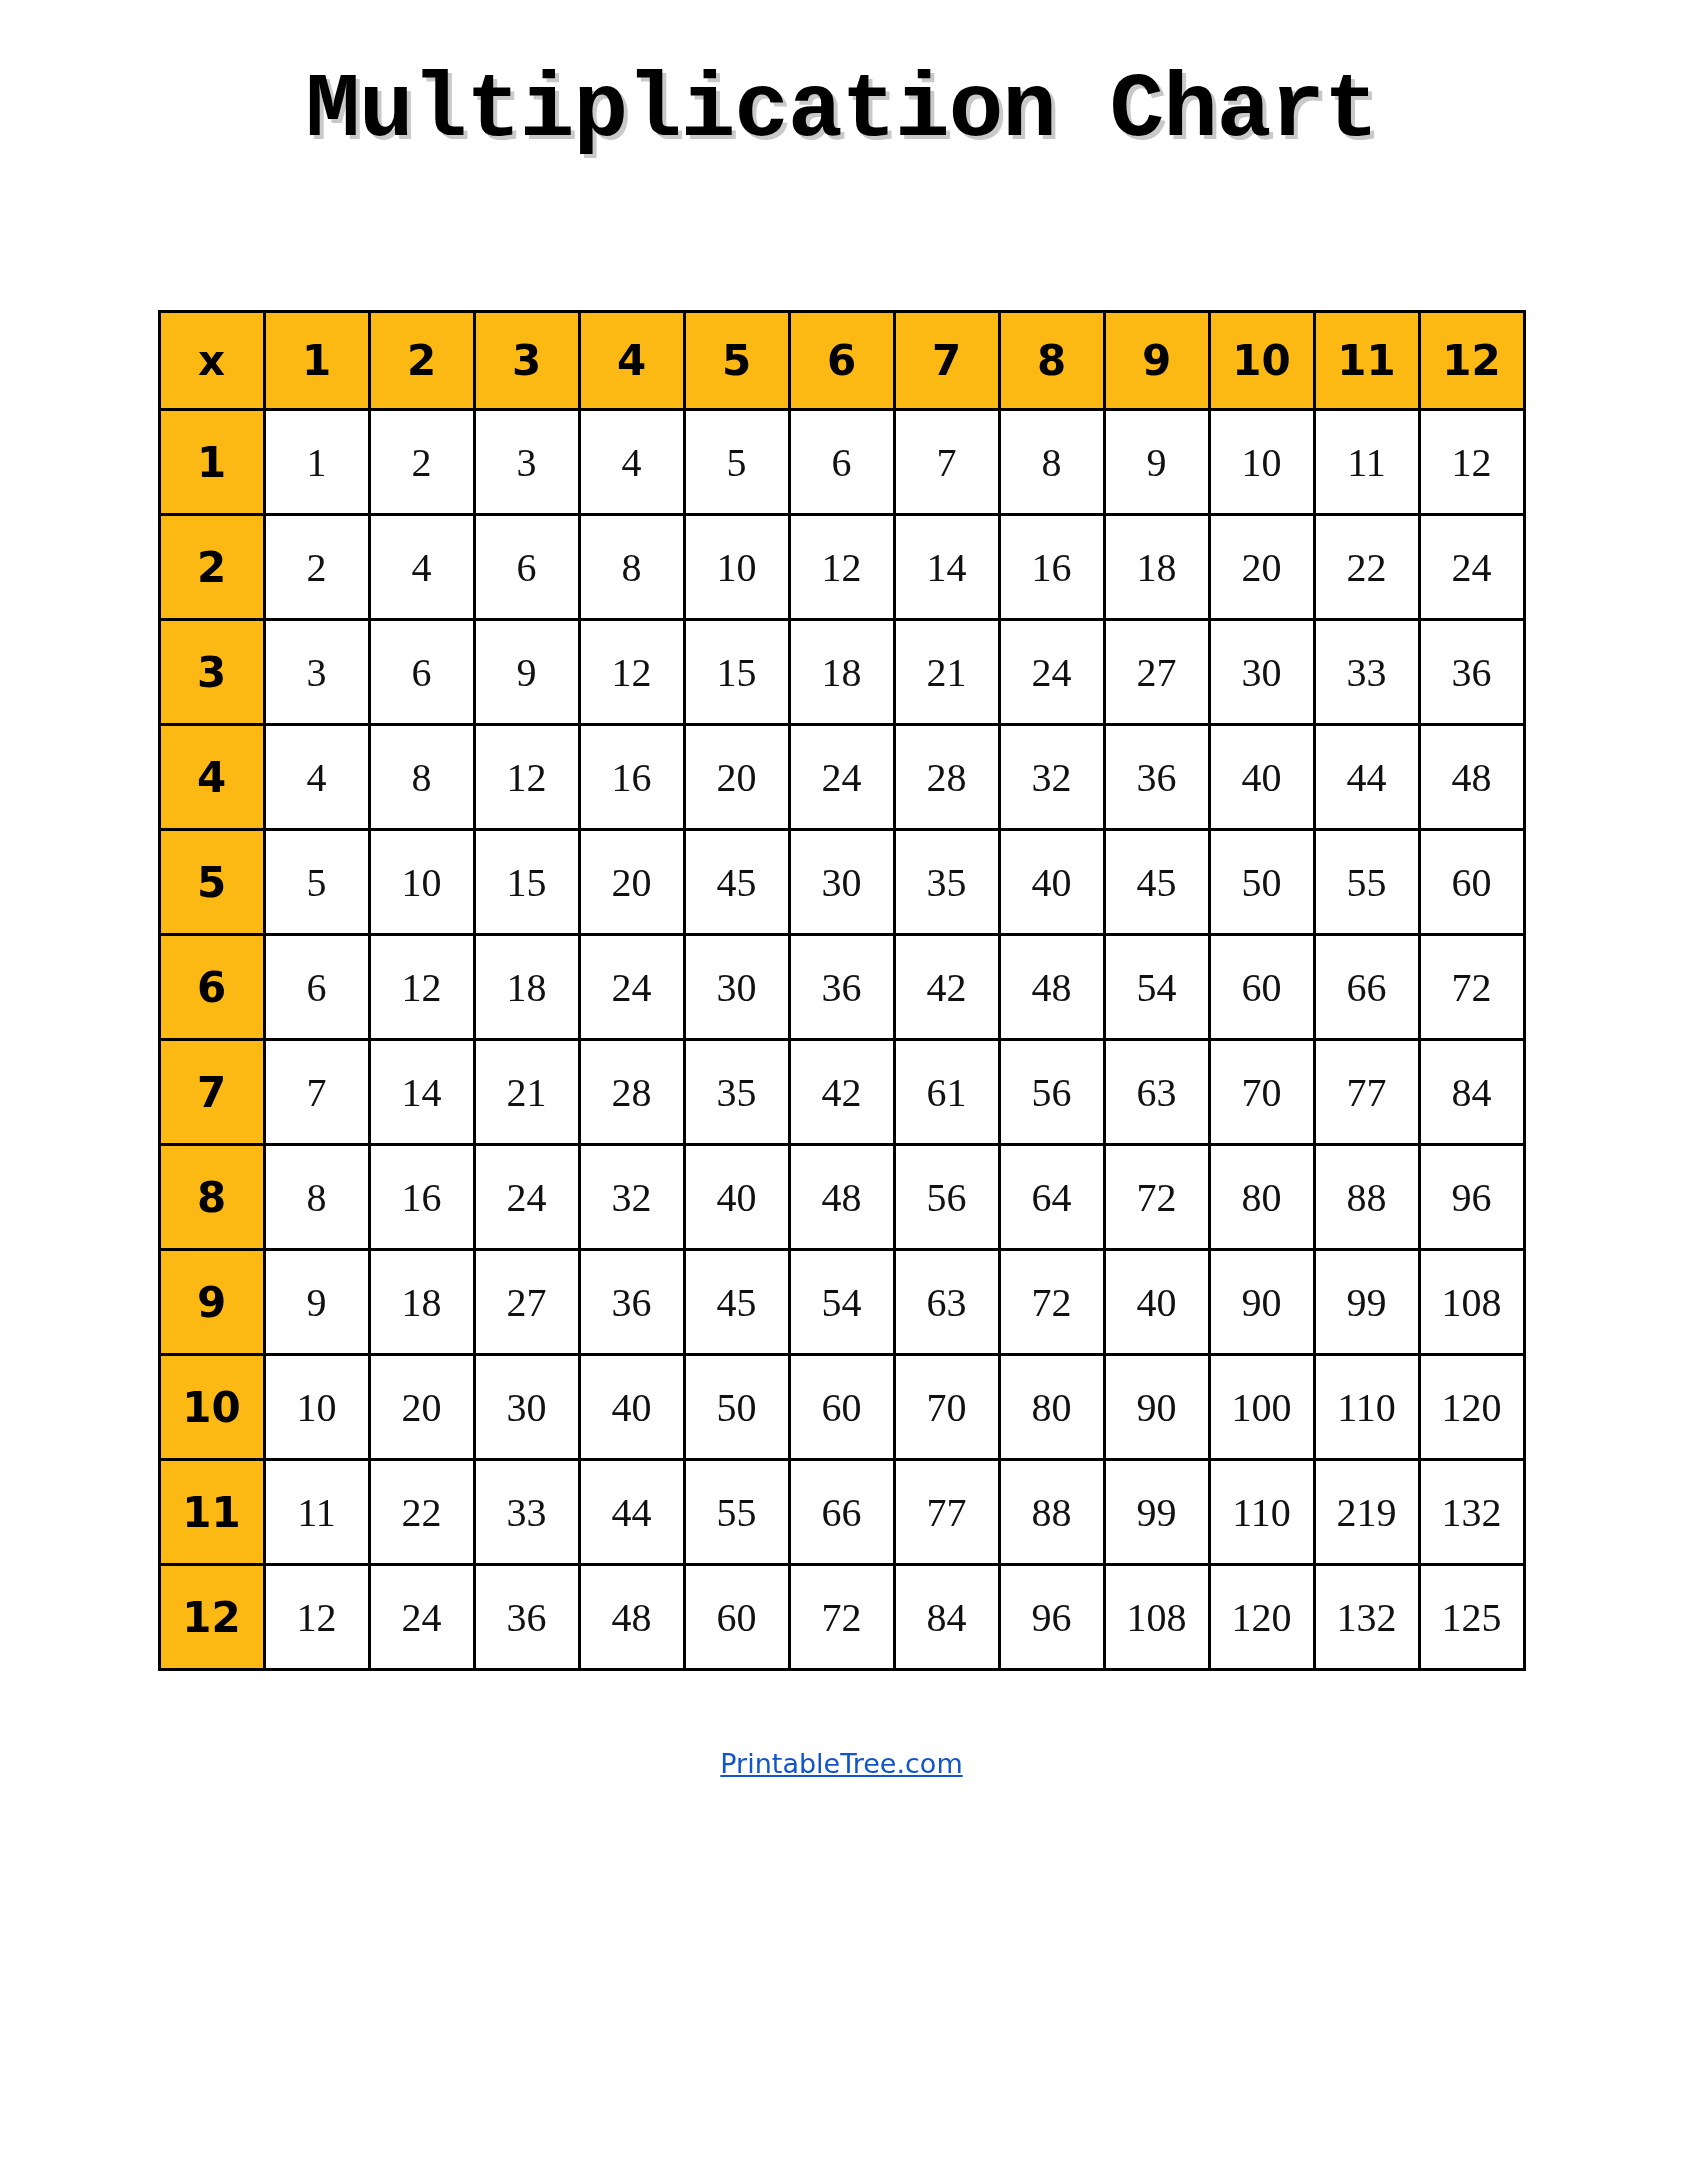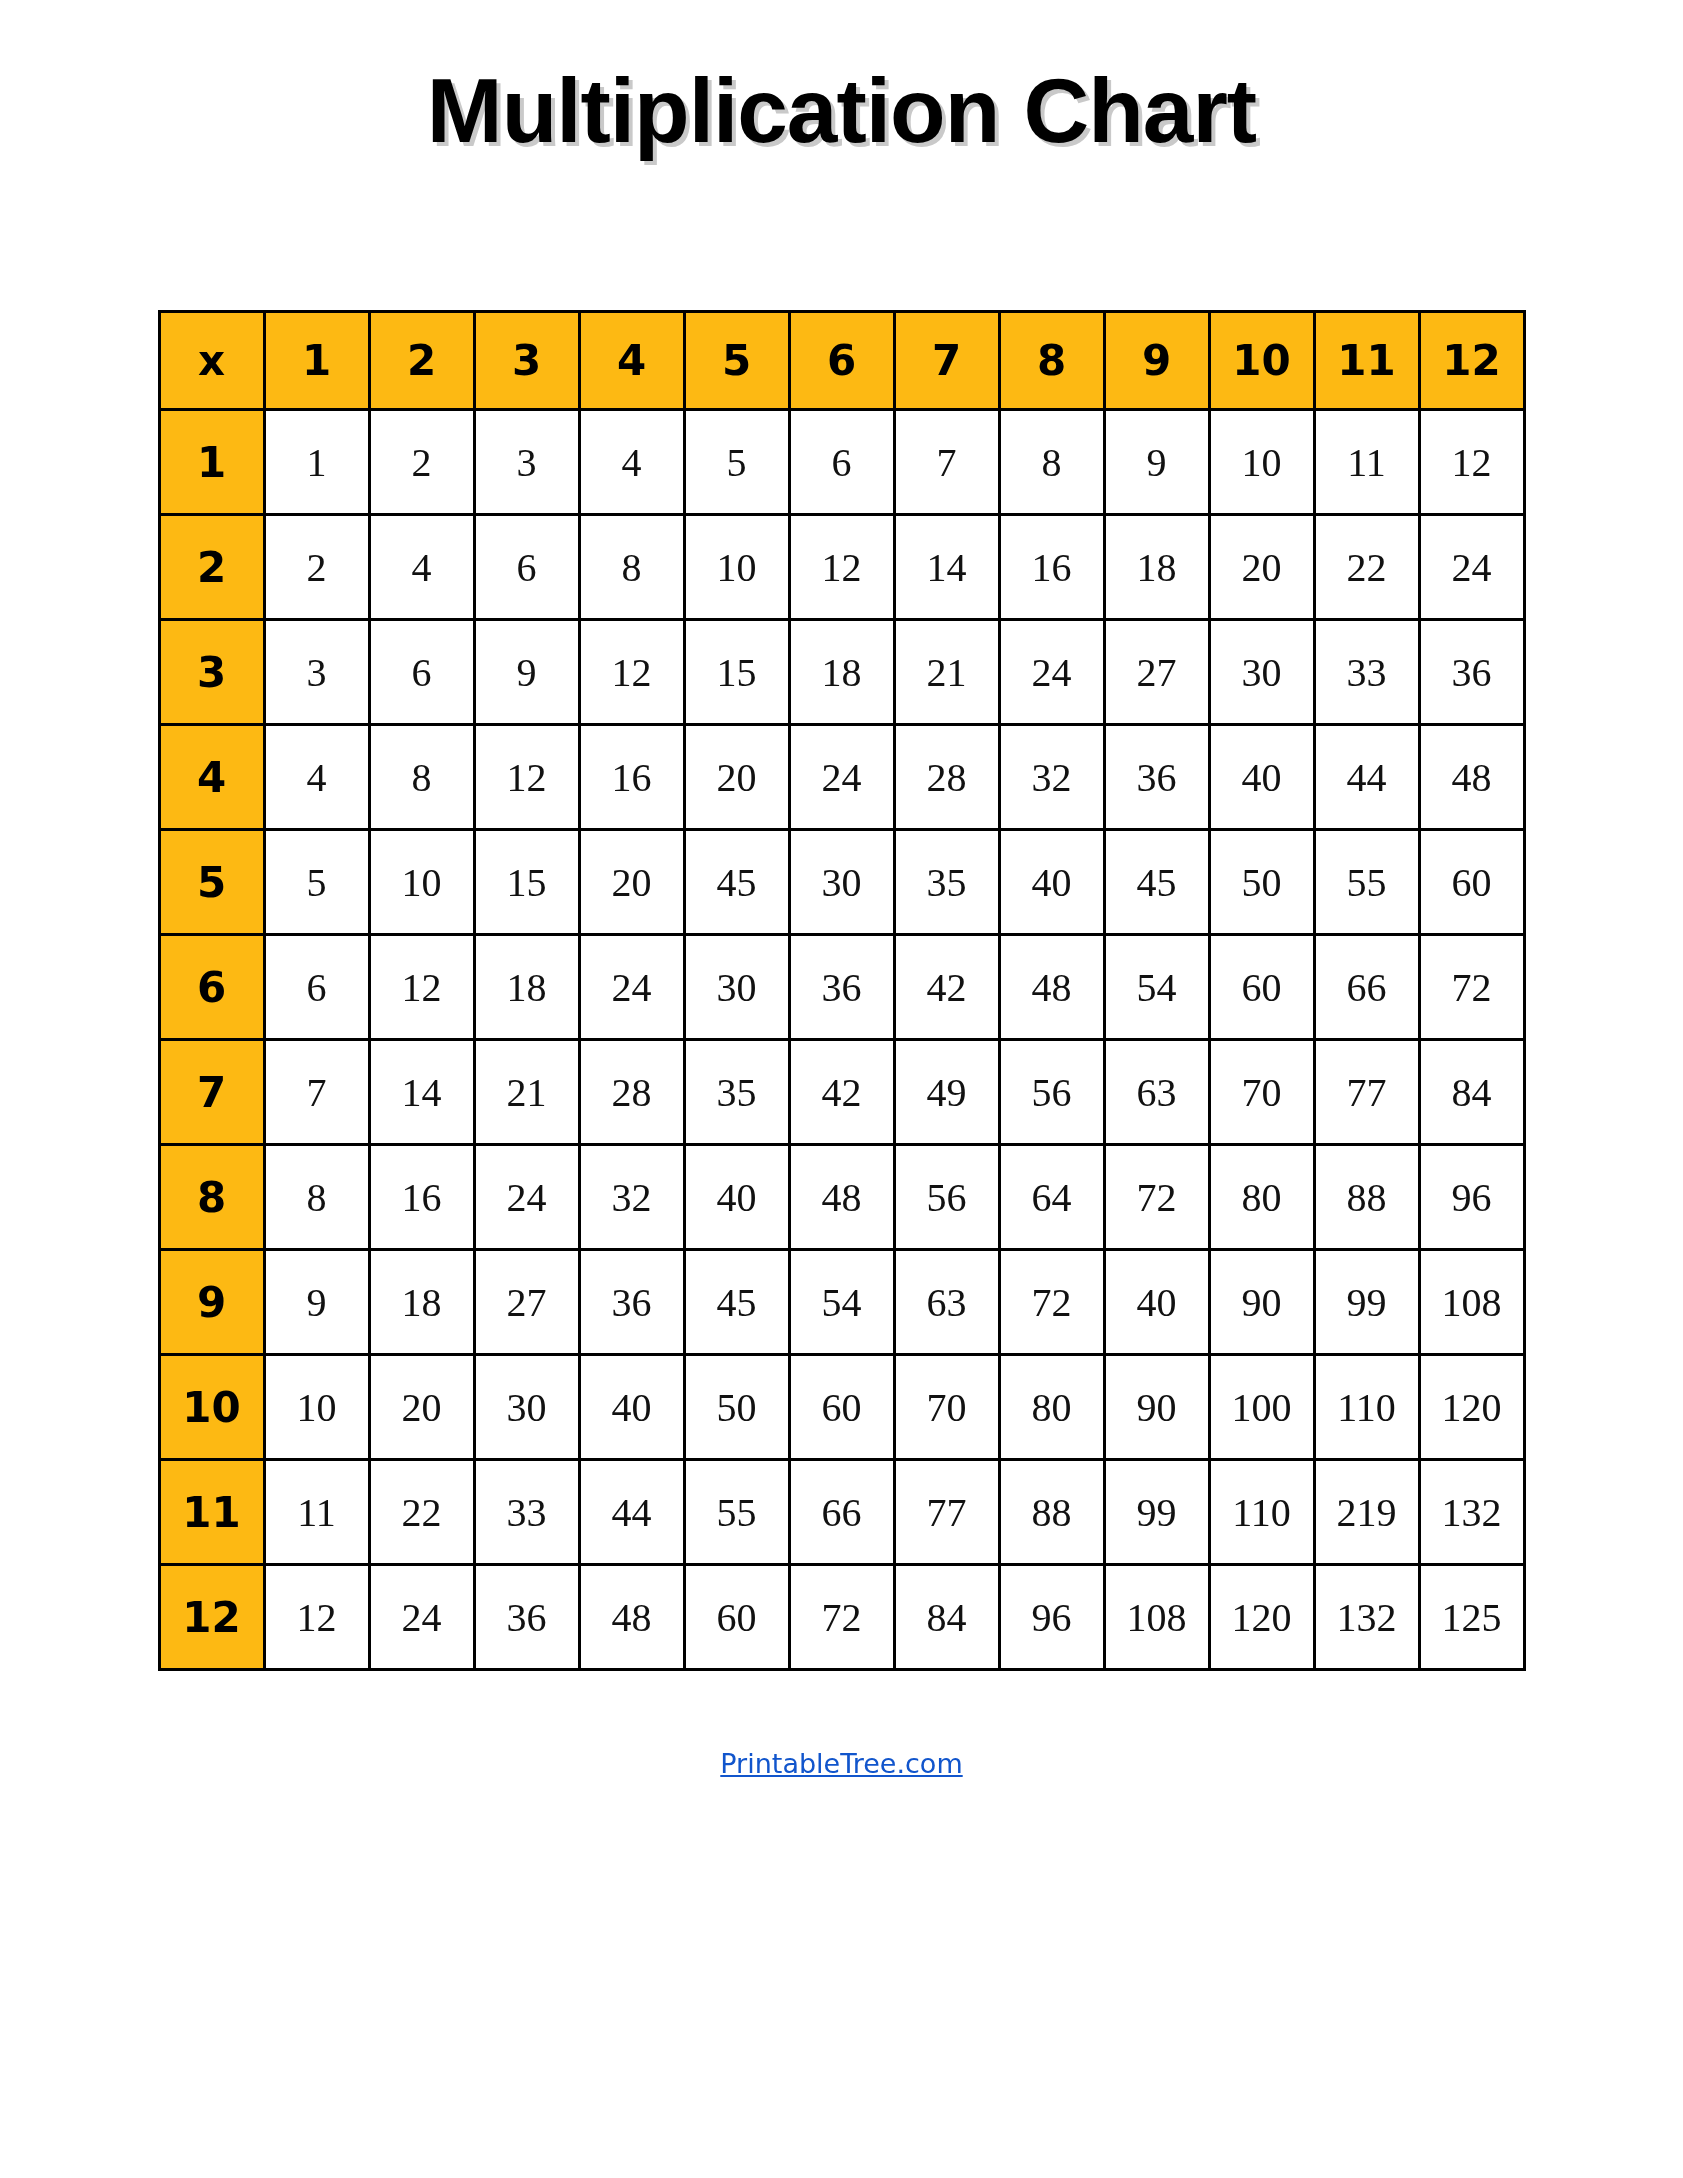--- a/index.html
+++ b/index.html
@@ -18,21 +18,21 @@
   .page {
     width: 1683px;
     height: 2178px;
     box-sizing: border-box;
     display: flex;
     flex-direction: column;
     align-items: center;
   }
 
   .title {
-    font-family: Liberation Sans, sans-serif;
+    font-family: Liberation Mono, monospace;
     font-weight: bold;
     font-size: 91px;
     letter-spacing: -1px;
     color: #000000;
     margin-top: 61px;
     margin-bottom: 0;
     text-shadow: 4px 4px 0px #c9c9c9;
     line-height: 1.1;
   }
 
@@ -215,21 +215,21 @@
             <td>72</td>
           </tr>
           <tr>
             <td class="rowhead">7</td>
             <td>7</td>
             <td>14</td>
             <td>21</td>
             <td>28</td>
             <td>35</td>
             <td>42</td>
-            <td>49</td>
+            <td>61</td>
             <td>56</td>
             <td>63</td>
             <td>70</td>
             <td>77</td>
             <td>84</td>
           </tr>
           <tr>
             <td class="rowhead">8</td>
             <td>8</td>
             <td>16</td>

